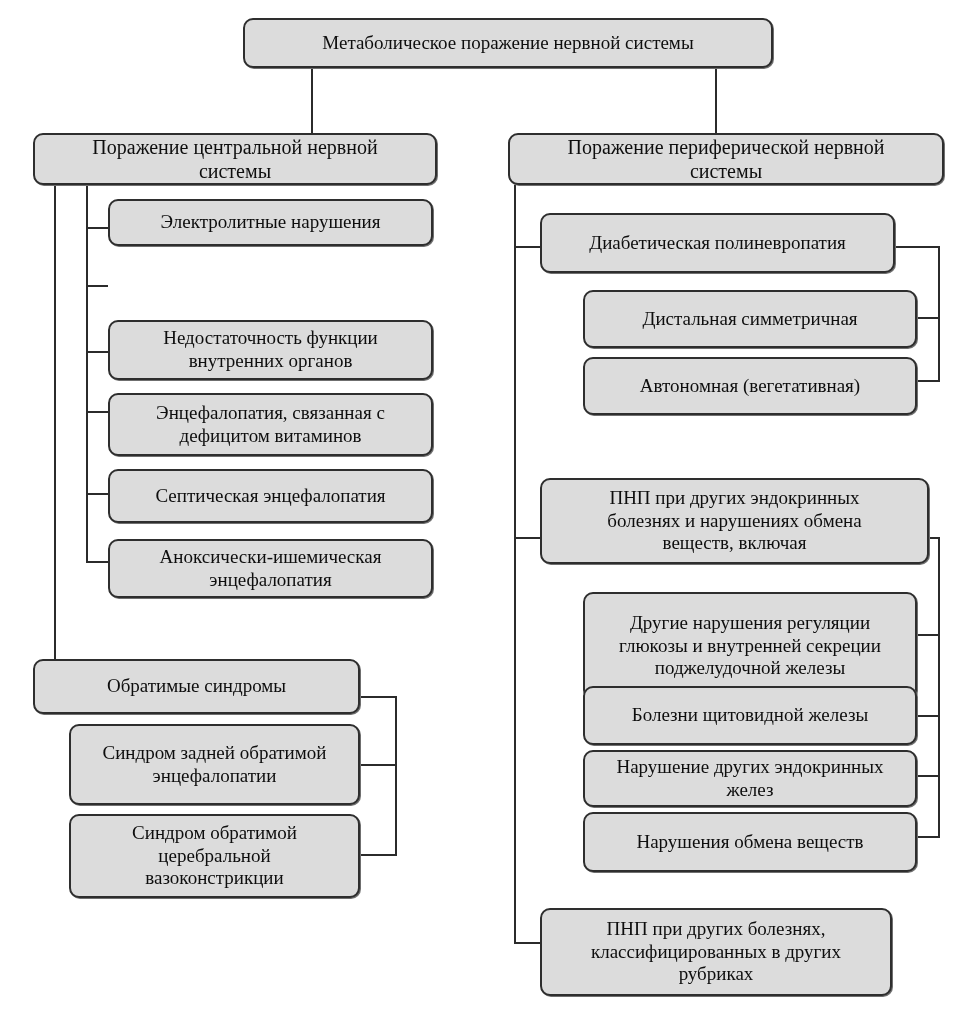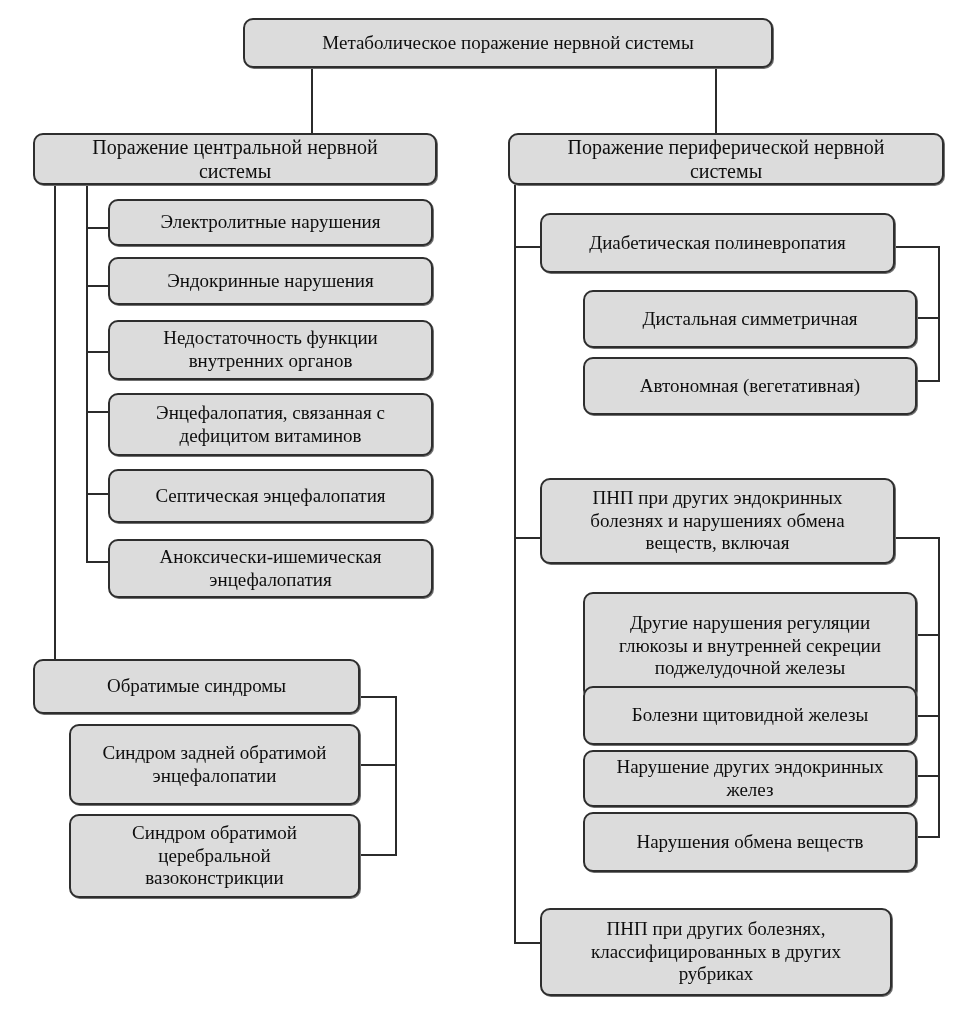--- a/index.html
+++ b/index.html
@@ -44,21 +44,21 @@
   #n-c6{left:108px;top:539px;width:325px;height:59px;}
 
   #n-rev {left:33px;top:659px;width:327px;height:55px;}
   #n-rev1{left:69px;top:724px;width:291px;height:81px;text-align:center;}
   #n-rev2{left:69px;top:814px;width:291px;height:84px;}
 
   #n-dia {left:540px;top:213px;width:355px;height:60px;text-align:right;}
   #n-dia1{left:583px;top:290px;width:334px;height:58px;}
   #n-dia2{left:583px;top:357px;width:334px;height:58px;}
 
-  #n-endo{left:540px;top:478px;width:355px;height:86px;}
+  #n-endo{left:540px;top:478px;width:389px;height:86px;}
   #n-e1{left:583px;top:592px;width:334px;height:108px;}
   #n-e2{left:583px;top:686px;width:334px;height:59px;}
   #n-e3{left:583px;top:750px;width:334px;height:57px;}
   #n-e4{left:583px;top:812px;width:334px;height:60px;}
 
   #n-last{left:540px;top:908px;width:352px;height:88px;}
 </style>
 </head>
 <body>
 
@@ -97,21 +97,20 @@
   <div class="ln" style="left:917px;top:715px;width:21px;height:2px;"></div>
   <div class="ln" style="left:917px;top:775px;width:21px;height:2px;"></div>
   <div class="ln" style="left:917px;top:836px;width:21px;height:2px;"></div>
 
   <div class="node" id="n-root">Метаболическое поражение нервной системы</div>
 
   <div class="node header" id="n-cns">Поражение центральной нервной системы</div>
   <div class="node header" id="n-pns">Поражение периферической нервной системы</div>
 
   <div class="node" id="n-c1">Электролитные нарушения</div>
-  <div class="node" id="n-c2">Эндокринные нарушения</div>
   <div class="node" id="n-c3">Недостаточность функции
 внутренних органов</div>
   <div class="node" id="n-c4">Энцефалопатия, связанная с
 дефицитом витаминов</div>
   <div class="node" id="n-c5">Септическая энцефалопатия</div>
   <div class="node" id="n-c6">Аноксически-ишемическая
 энцефалопатия</div>
 
   <div class="node" id="n-rev">Обратимые синдромы</div>
   <div class="node" id="n-rev1">Синдром задней обратимой

